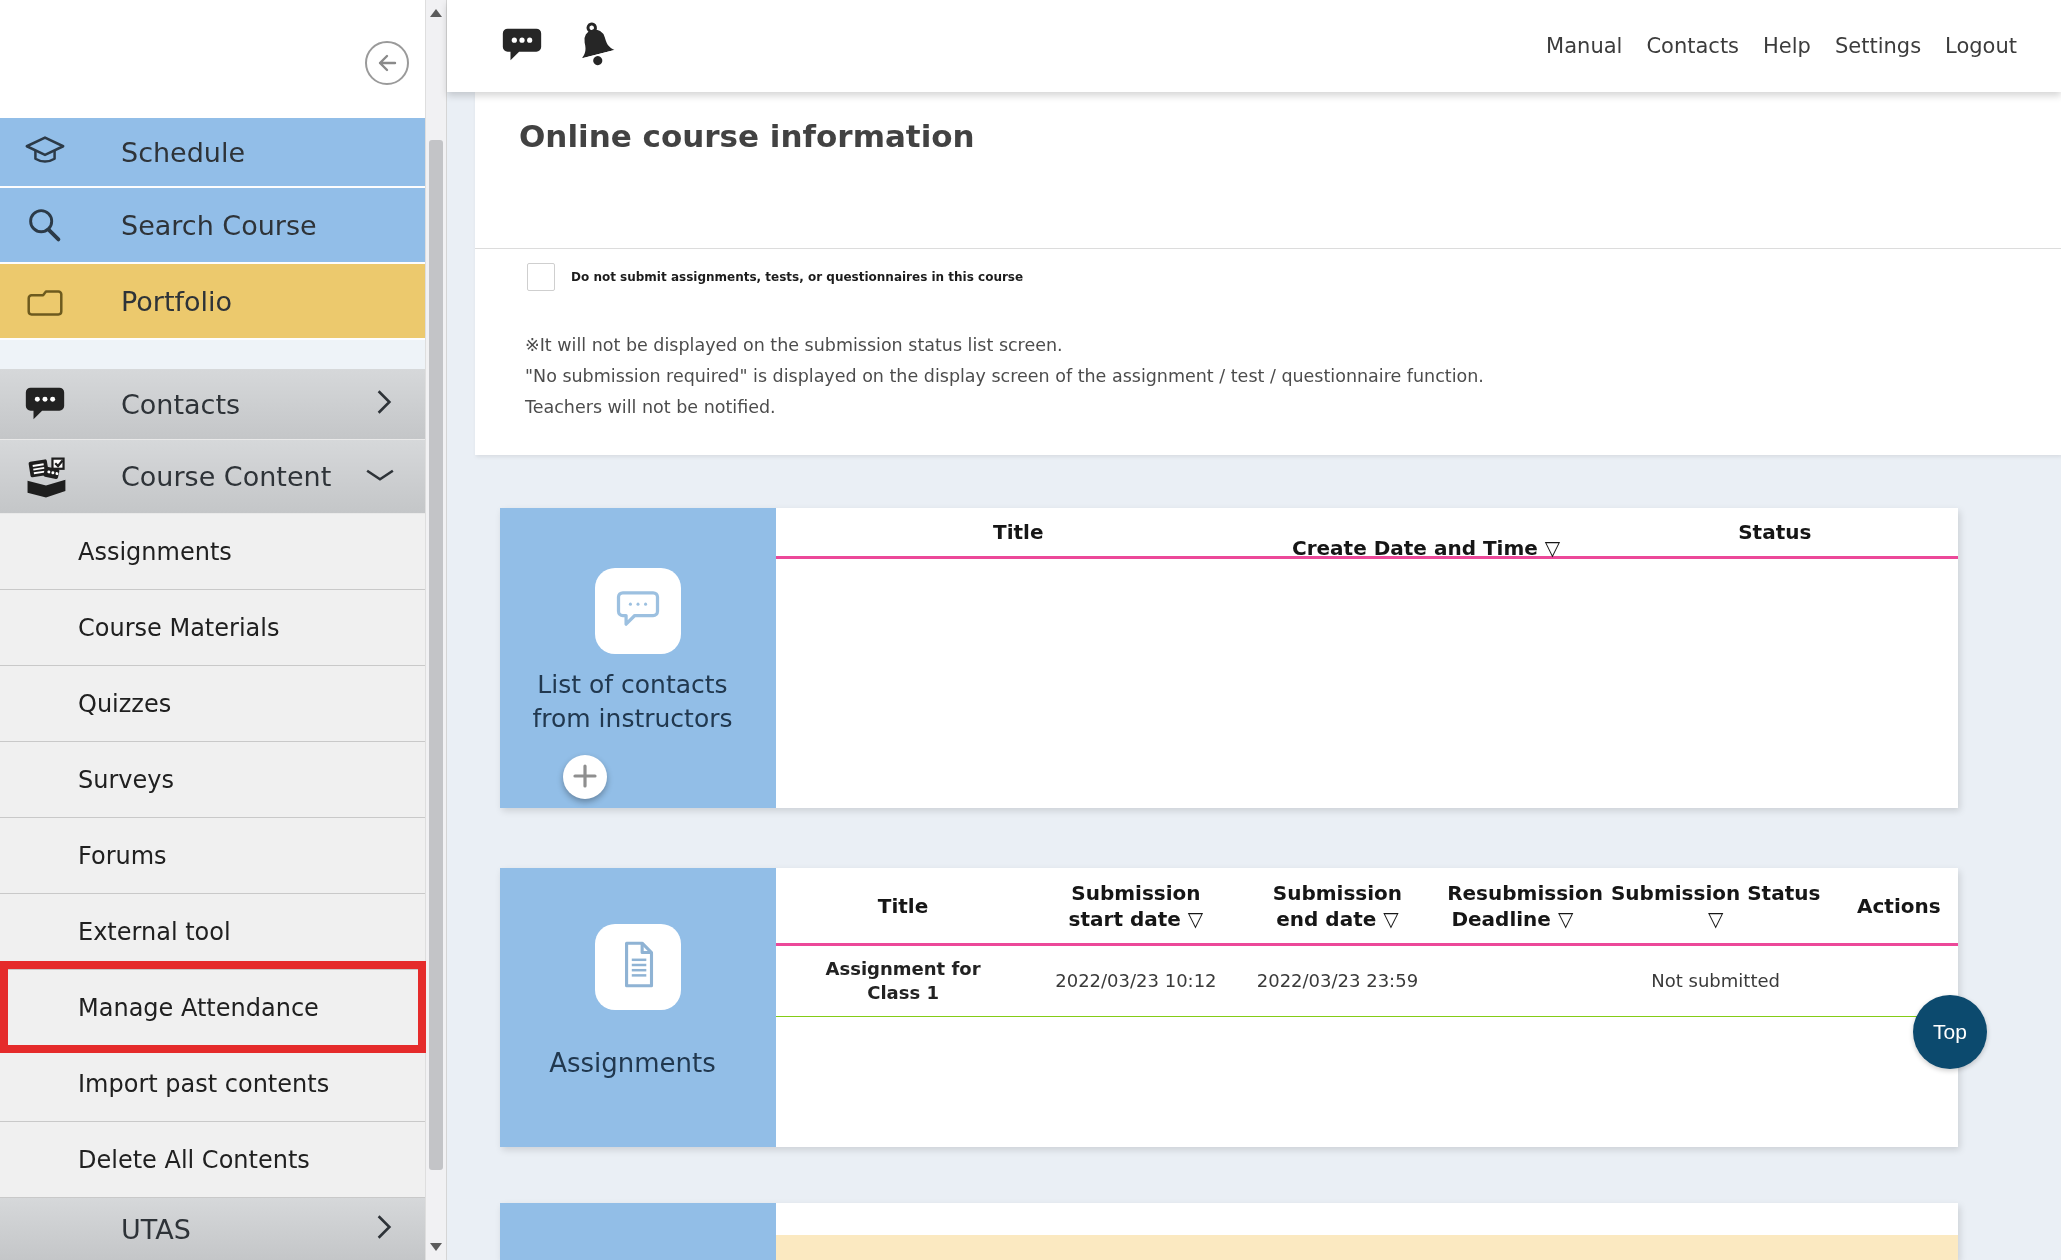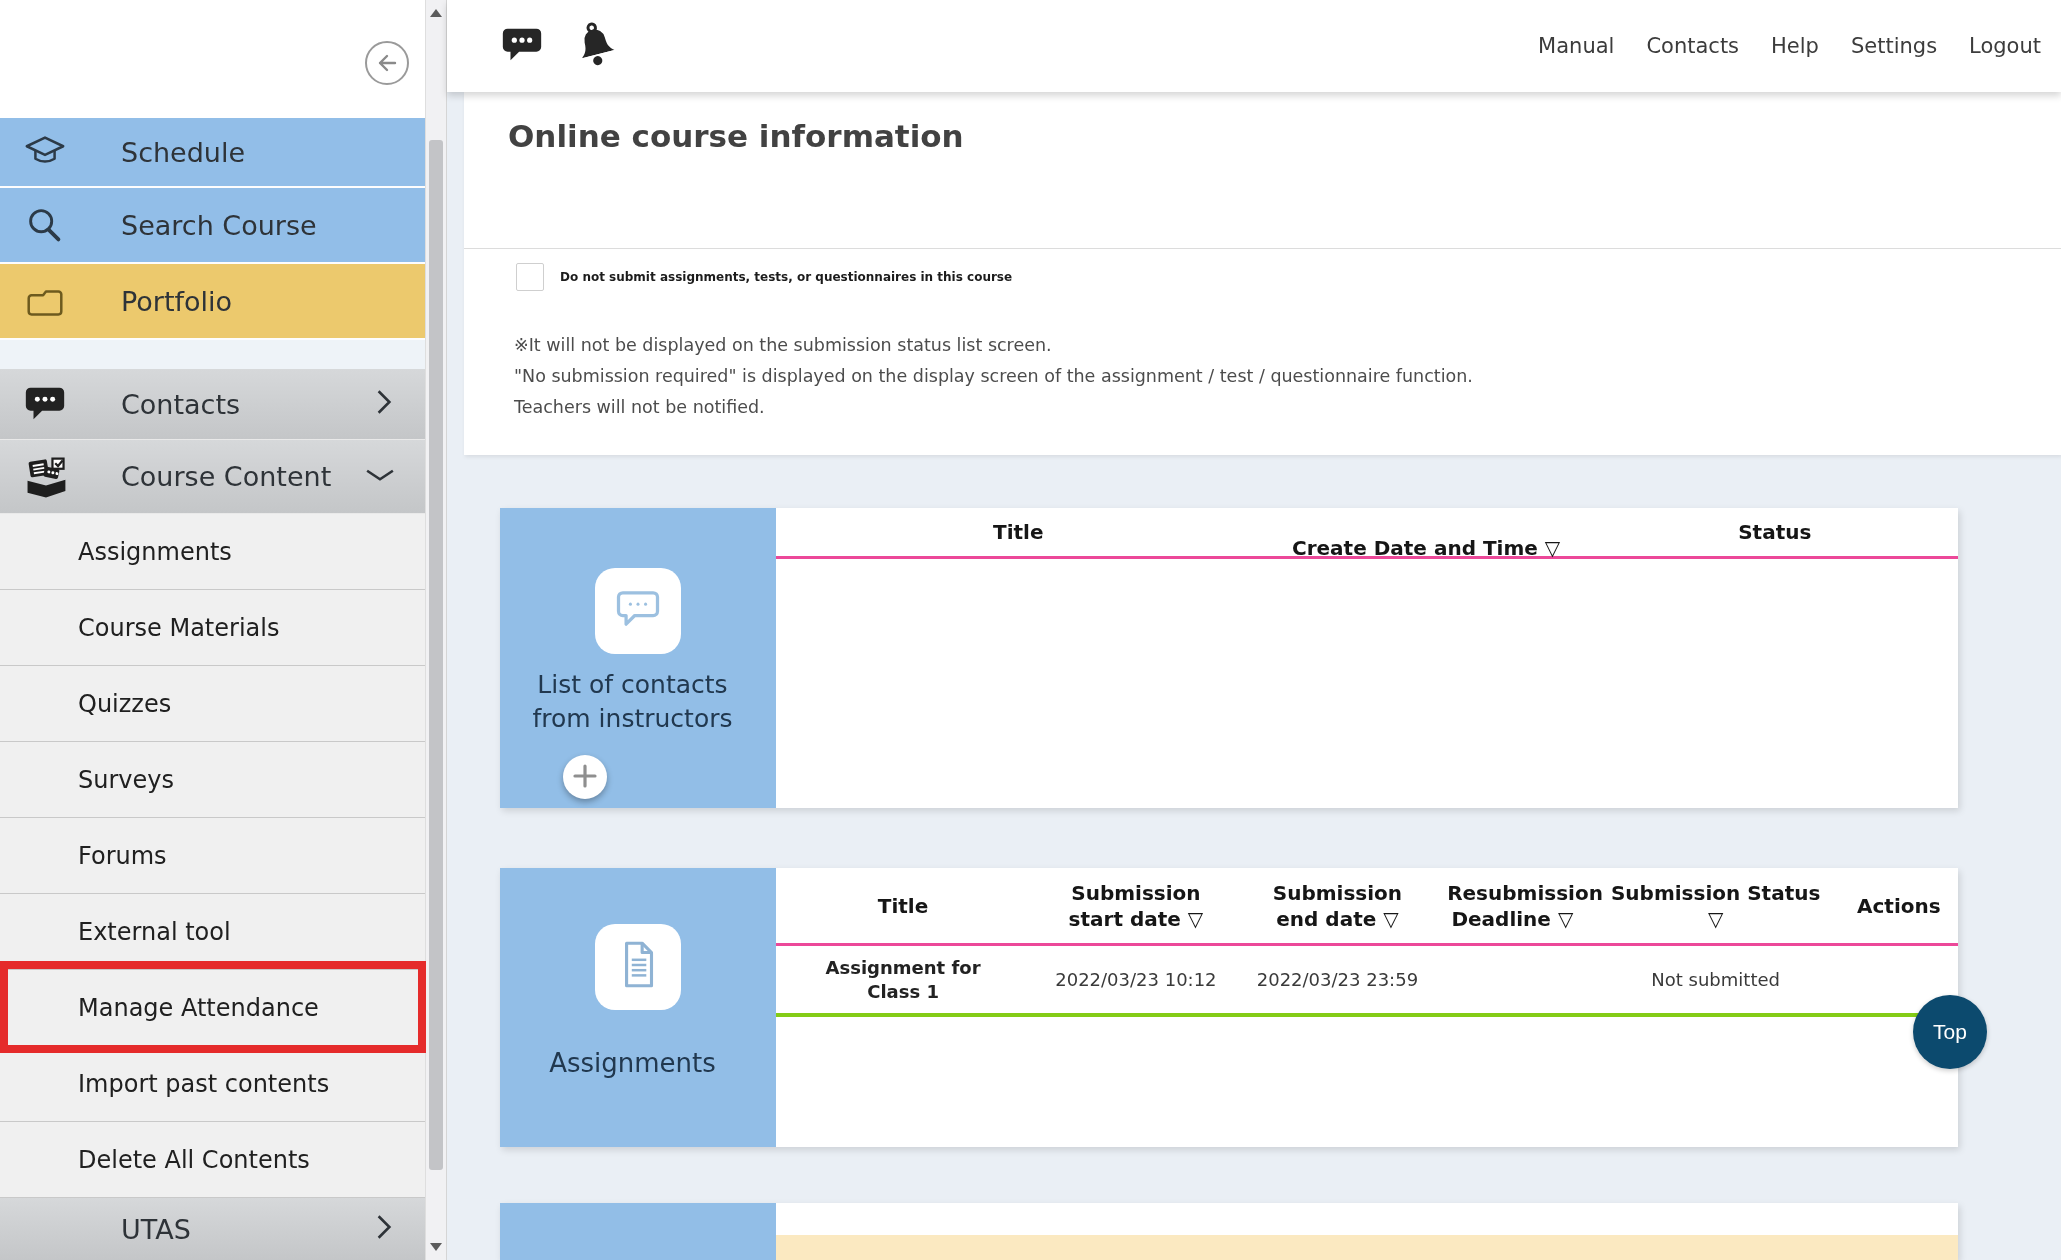--- a/index.html
+++ b/index.html
@@ -33,24 +33,24 @@
   .sb-arrow.up { top:0; } .sb-arrow.down { bottom:0; }
   .tri-up { width:0; height:0; border-left:6px solid transparent; border-right:6px solid transparent; border-bottom:8px solid #5c5c5c; }
   .tri-down { width:0; height:0; border-left:6px solid transparent; border-right:6px solid transparent; border-top:8px solid #5c5c5c; }
   .sb-thumb { position:absolute; left:3px; top:140px; width:14px; height:1030px; background:#c3c4c7; border-radius:3px; }
 
   
   .main { position:absolute; left:447px; top:0; width:1614px; height:1260px; background:#eaeff5; }
   .topbar { position:relative; height:92px; background:#fff; box-shadow:0 4px 7px rgba(0,0,0,0.16); z-index:5; display:flex; align-items:center; }
   .topbar .bar-icons { display:flex; align-items:center; gap:24px; margin-left:50px; }
   .icon-btn { background:none; border:none; cursor:pointer; width:50px; height:56px; display:flex; align-items:center; justify-content:center; }
-  .topnav { margin-left:auto; margin-right:20px; display:flex; gap:32px; list-style:none; }
+  .topnav { margin-left:auto; margin-right:44px; display:flex; gap:24px; list-style:none; }
   .topnav a { font-size:21px; color:#3c3c3c; text-decoration:none; cursor:pointer; }
 
-  .card { position:relative; margin-left:17px; height:363px; background:#fff; box-shadow:1px 2px 4px rgba(0,0,0,0.08); }
+  .card { position:relative; margin-left:28px; height:363px; background:#fff; box-shadow:1px 2px 4px rgba(0,0,0,0.08); }
   .card h1 { padding:26px 0 0 44px; font-size:31px; font-weight:bold; color:#424242; }
   .card-divider { position:absolute; left:0; right:0; top:156px; border-top:1px solid #dcdcdc; }
   .checkbox-row { position:absolute; left:52px; top:171px; display:flex; align-items:center; gap:16px; }
   .checkbox { width:28px; height:28px; background:#fff; border:1px solid #cfcfcf; border-radius:2px; cursor:pointer; flex:none; }
   .checkbox-row .cb-label { font-size:12px; font-weight:bold; color:#1c1c1c; }
   .notes { position:absolute; left:50px; top:238px; }
   .notes div { font-size:17.5px; color:#4c4c4c; line-height:31px; }
 
   .section { position:absolute; display:flex; box-shadow:2px 3px 7px rgba(0,0,0,0.13); }
   .s1 { left:53px; top:508px; width:1458px; height:300px; }
@@ -59,21 +59,21 @@
   .panel { width:276px; flex:none; background:#92bee7; position:relative; }
   .panel .pic { position:absolute; left:95px; top:60px; width:86px; height:86px; background:#fff; border-radius:20px; display:flex; align-items:center; justify-content:center; }
   .panel .plabel { position:absolute; left:0; right:11px; top:160px; text-align:center; font-size:25px; line-height:34px; color:#21384f; padding:0 18px; }
   .panel .plabel.one { top:178px; font-size:26px; }
   .plus-btn { position:absolute; left:63px; top:247px; width:44px; height:44px; border:none; border-radius:50%; background:#fff; box-shadow:0 3px 6px rgba(0,0,0,0.3); cursor:pointer; display:flex; align-items:center; justify-content:center; }
   .tblwrap { flex:1; background:#fff; display:flex; flex-direction:column; }
   .thead { display:flex; align-items:center; border-bottom:3px solid #ec4899; }
   .s1 .thead { height:51px; }
   .s2 .thead { height:78px; }
   .th { font-size:20px; font-weight:bold; color:#161616; text-align:center; padding:0 14px; line-height:26px; }
-  .trow { display:flex; align-items:center; height:71px; border-bottom:4px solid #84cc16; }
+  .trow { display:flex; align-items:center; height:71px; border-bottom:1px solid #84cc16; }
   .td { font-size:18px; color:#3a3a3a; text-align:center; line-height:24px; }
   .td.title { font-weight:bold; color:#222; padding:0 30px; }
   
   .c1a { width:41%; } .c1b { width:28%;margin-top:32px; } .c1c { width:31%; }
   
   .c2a { width:21.5%; } .c2b { width:17.9%; } .c2c { width:16.2%; }
   .c2d { width:13.4%; } .c2e { width:21%; } .c2f { width:10%; }
   .s3 .white-strip { height:32px; background:#fff; }
   .s3 .yellow-row { flex:1; background:#fbe9c1; }
   .s3 .tblwrap { background:#fff; }

